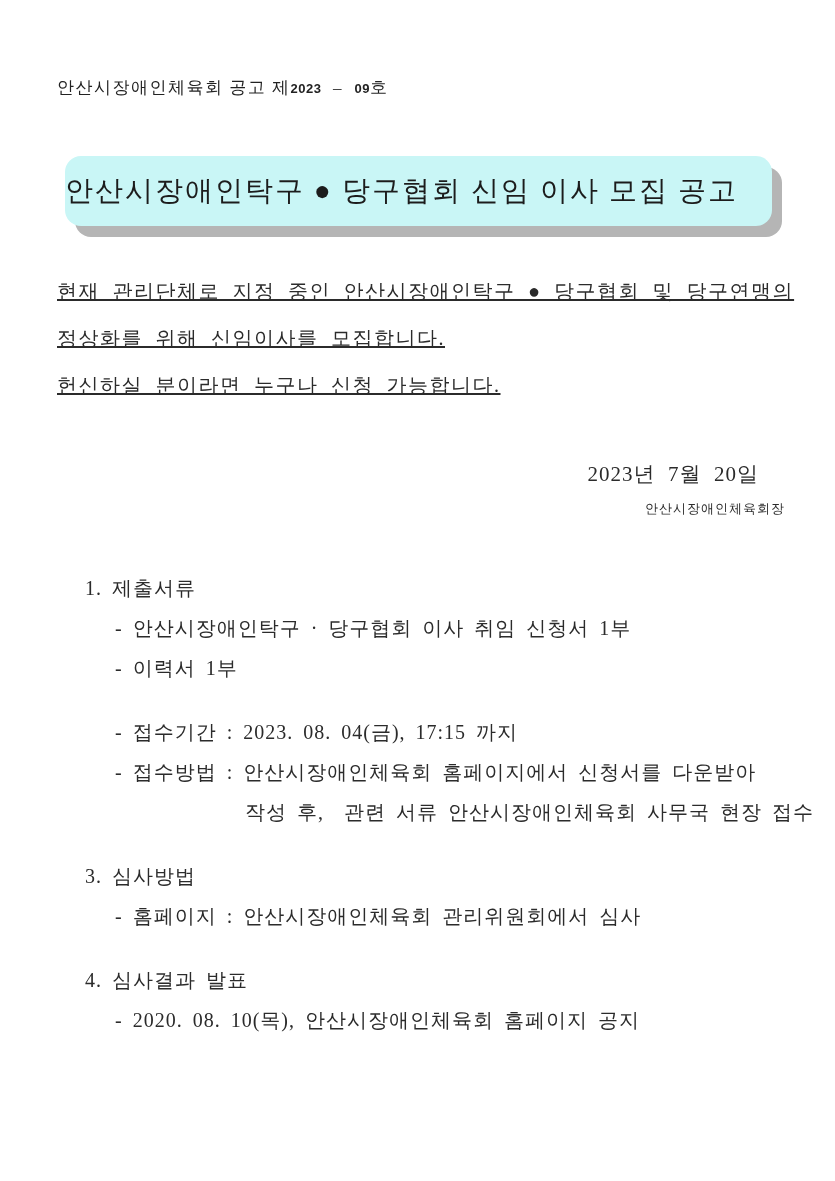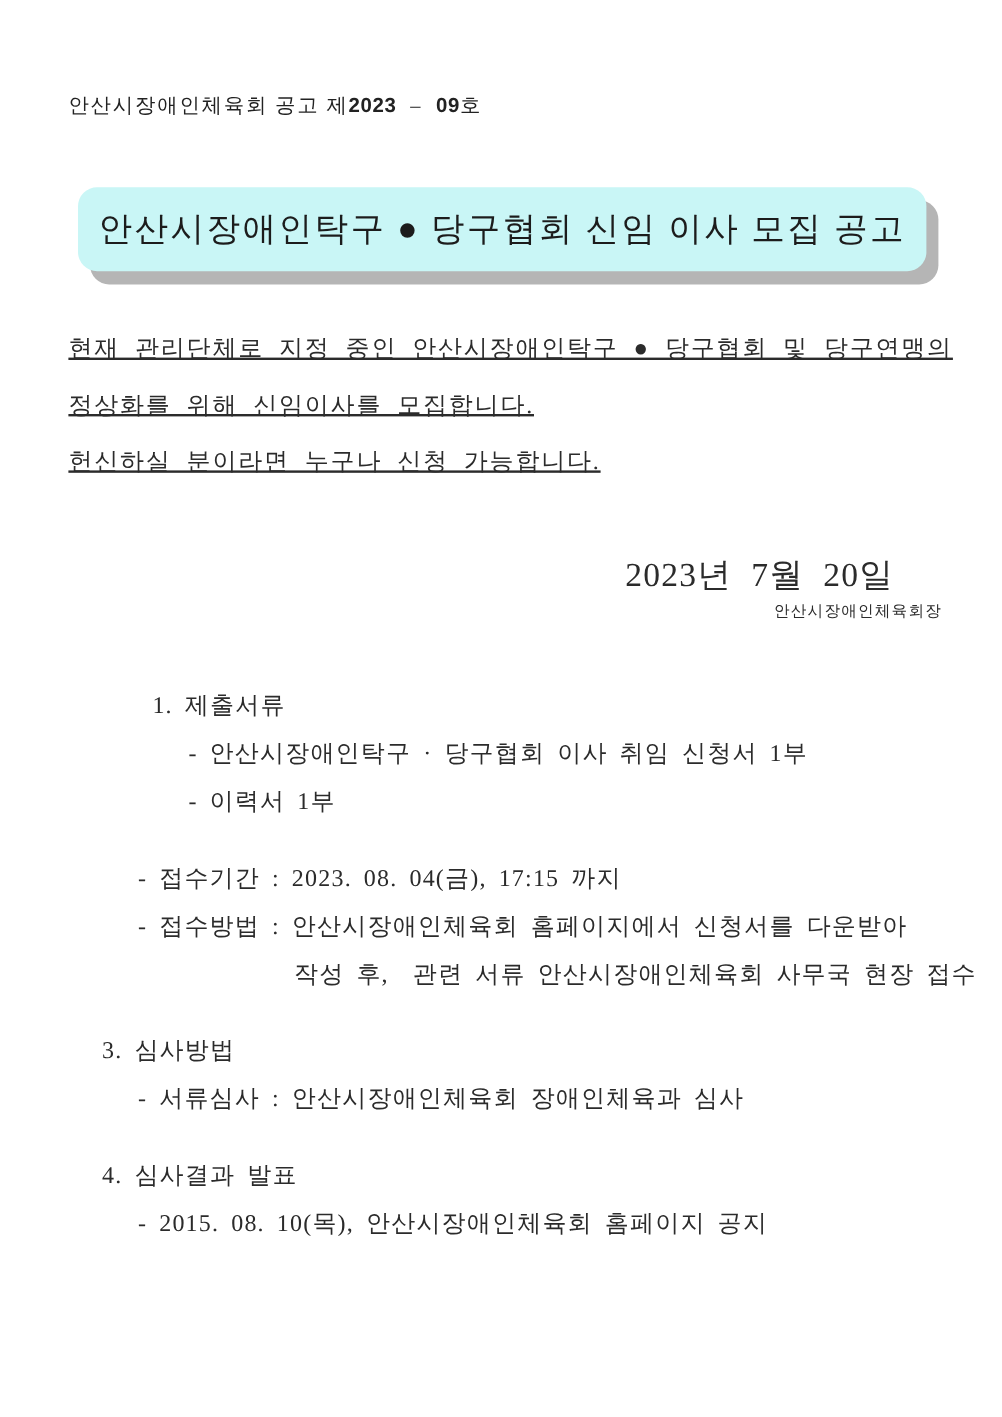--- a/index.html
+++ b/index.html
@@ -26,36 +26,35 @@
     left: 57px;
     top: 76px;
     font-size: 17px;
     letter-spacing: 1.5px;
     white-space: pre;
     color: #222222;
   }
   .doc-number .num {
     font-family: "Liberation Sans", "DejaVu Sans", sans-serif;
     font-weight: 700;
-    font-size: 17px;
+    font-size: 13px;
     letter-spacing: 0.5px;
   }
   
   .title-box {
     position: absolute;
     left: 65px;
     top: 156px;
     width: 707px;
     height: 70px;
     background: #c9f6f6;
     border-radius: 16px;
     box-shadow: 10px 11px 0 #b5b5b5;
     display: flex;
     align-items: center;
-    justify-content: center;
   }
   .title-box .title-text {
     font-size: 28px;
     letter-spacing: 2px;
     white-space: pre;
     color: #1c1c1c;
   }
   
   .body-text {
     position: absolute;
@@ -68,22 +67,22 @@
   }
   .bline {
     white-space: pre;
     word-spacing: 6px;
     text-decoration: underline;
   }
   
   .date-line {
     position: absolute;
     top: 460px;
-    right: 90px;
-    font-size: 28px;
+    right: 76px;
+    font-size: 21px;
     letter-spacing: 1px;
     white-space: pre;
   }
   .signer-line {
     position: absolute;
     top: 500px;
     right: 50px;
     font-size: 13px;
     letter-spacing: 1px;
     white-space: pre;
@@ -91,21 +90,21 @@
   
   .sections {
     position: absolute;
     left: 85px;
     top: 568px;
     width: 720px;
     font-size: 20px;
     letter-spacing: 1px;
   }
   .section { margin-top: 24px; }
-  .section:first-child { margin-top: 0; margin-left: 42px; }
+  .section:first-child { margin-top: 0; }
   .sec-title {
     line-height: 40px;
     white-space: pre;
     word-spacing: 4px;
   }
   .sec-item {
     line-height: 40px;
     padding-left: 30px;
     white-space: pre;
     word-spacing: 4px;
@@ -147,23 +146,23 @@
     </div>
 
     <div class="section">
       <div class="sec-item">- 접수기간 : 2023. 08. 04(금), 17:15 까지</div>
       <div class="sec-item">- 접수방법 : 안산시장애인체육회 홈페이지에서 신청서를 다운받아</div>
       <div class="sec-cont">작성 후,  관련 서류 안산시장애인체육회 사무국 현장 접수</div>
     </div>
 
     <div class="section">
       <div class="sec-title">3. 심사방법</div>
-      <div class="sec-item">- 서류심사 : 안산시장애인체육회 장애인체육과 심사</div>
+      <div class="sec-item">- 홈페이지 : 안산시장애인체육회 관리위원회에서 심사</div>
     </div>
 
     <div class="section">
       <div class="sec-title">4. 심사결과 발표</div>
-      <div class="sec-item">- 2015. 08. 10(목), 안산시장애인체육회 홈페이지 공지</div>
+      <div class="sec-item">- 2020. 08. 10(목), 안산시장애인체육회 홈페이지 공지</div>
     </div>
 
   </div>
 
 </div>
 
 </body></html>

